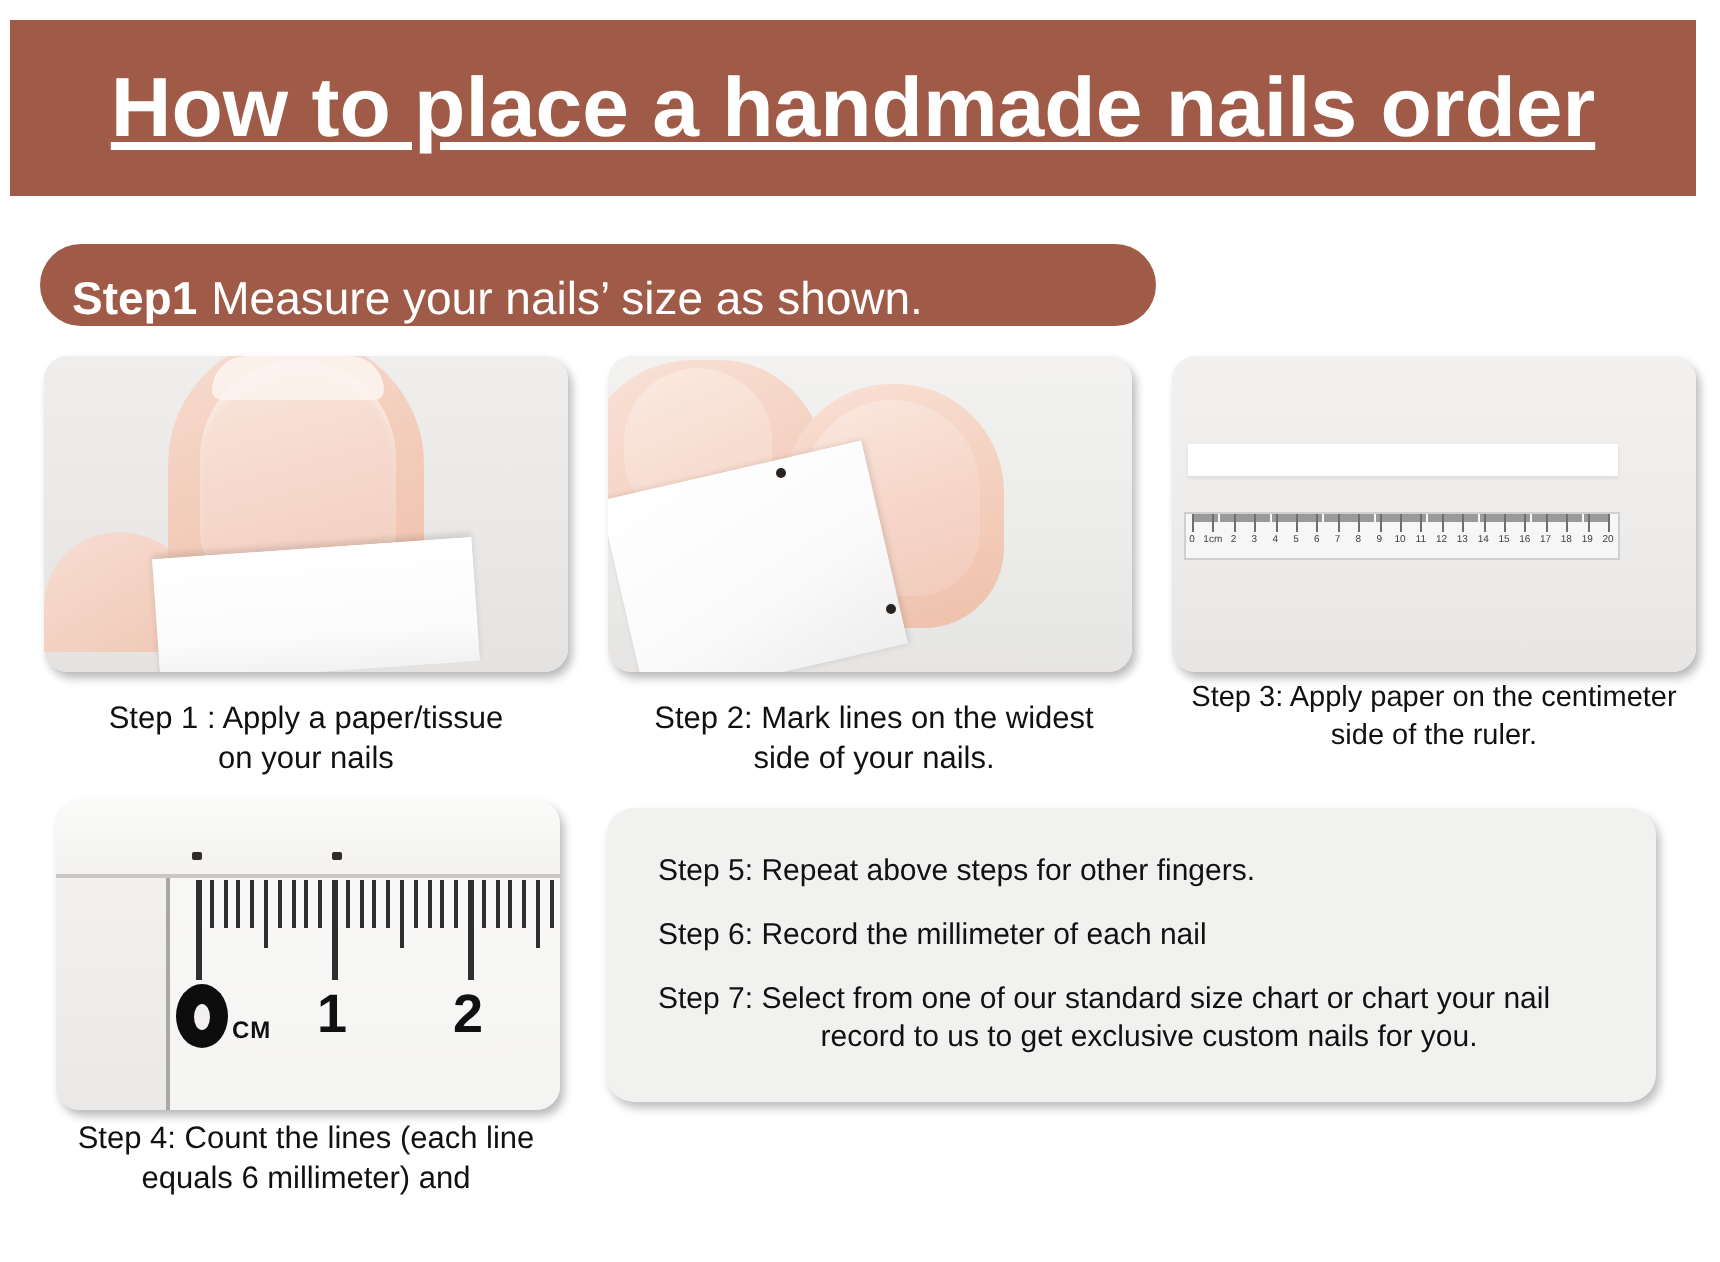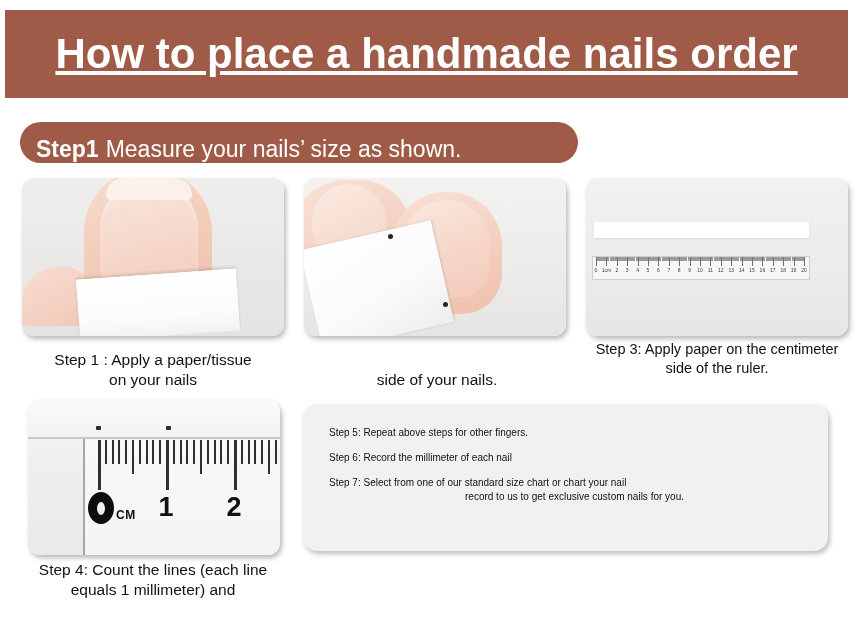--- a/index.html
+++ b/index.html
@@ -292,21 +292,21 @@
     position: absolute;
     left: 303px; top: 404px;
     width: 525px; height: 147px;
     background: #f1f1f0;
     border-radius: 14px;
     box-shadow: 2px 3px 5px rgba(0,0,0,0.26);
     box-sizing: border-box;
     padding: 22px 26px 0 26px;
   }
   .steps-line {
-    font-size: 10px;
+    font-size: 15px;
     color: #111;
     line-height: 1.32;
     margin-bottom: 12px;
   }
   .steps-line.last { margin-bottom: 0; }
   .steps-line .indent {
     display: block;
     text-align: center;
     padding-left: 18px;
   }
@@ -623,32 +623,32 @@
       <div class="ph4-num" style="left: 206px; top: 92px;">2</div>
     </div>
 </div>
 
 <div class="caption cap-1">
   <span>Step 1 : Apply a paper/tissue</span><br>
   <span>on your nails</span>
 </div>
 
 <div class="caption cap-2">
-  <br>
+  <span>Step 2: Mark lines on the widest</span><br>
   <span>side of your nails.</span>
 </div>
 
 <div class="caption cap-3">
   <span>Step 3: Apply paper on the centimeter</span><br>
   <span>side of the ruler.</span>
 </div>
 
 <div class="caption cap-4">
   <span>Step 4: Count the lines (each line</span><br>
-  <span>equals 1 millimeter) and</span><br>
+  <span>equals 6 millimeter) and</span><br>
 </div>
 
 <div class="steps-box">
   <div class="steps-line">
     <span>Step 5: Repeat above steps for other fingers.</span>
   </div>
   <div class="steps-line">
     <span>Step 6: Record the millimeter of  each nail</span>
   </div>
   <div class="steps-line last">

